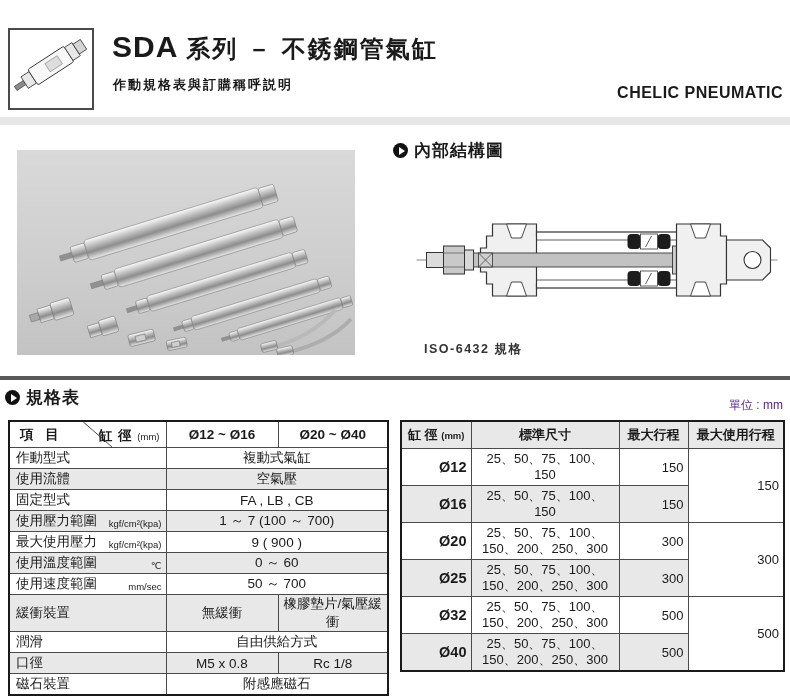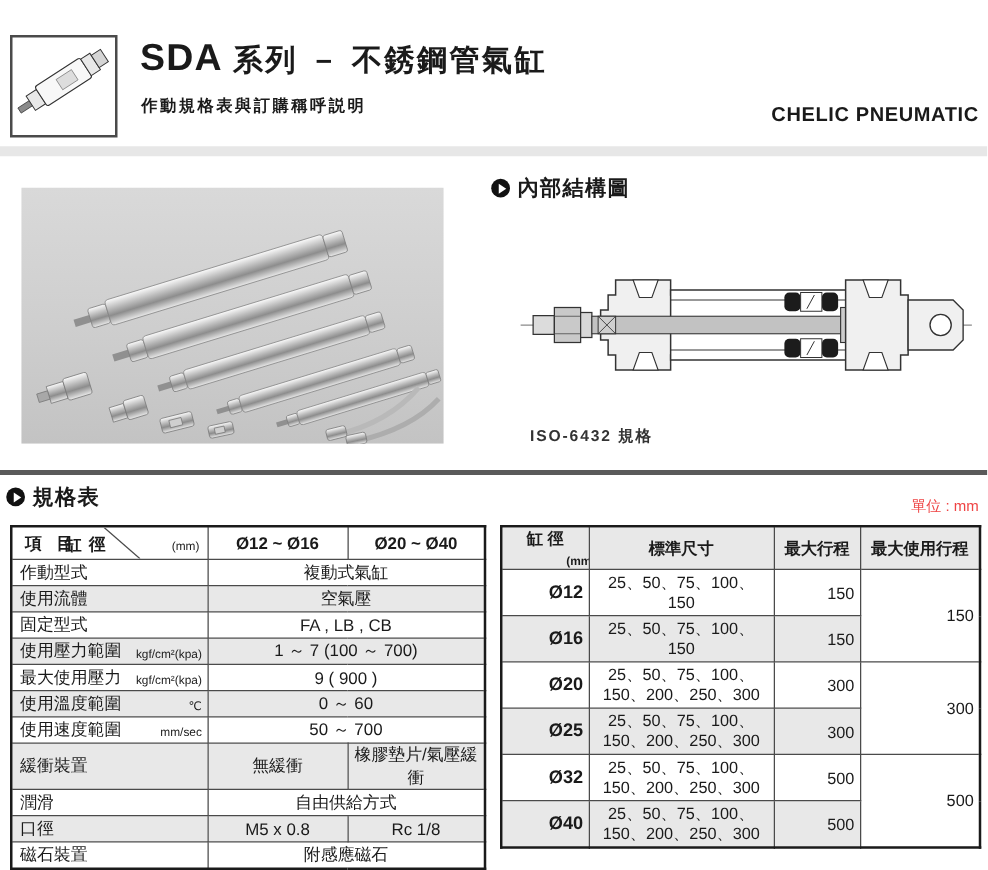--- a/index.html
+++ b/index.html
@@ -16,21 +16,21 @@
   .brand{position:absolute;right:7px;top:84px;font-size:16px;font-weight:bold;letter-spacing:.5px;}
   .gray-band{position:absolute;left:0;top:117px;width:790px;height:8px;background:#e7e7e7;}
   
   .sec-heading{position:absolute;display:flex;align-items:center;gap:6px;font-size:17px;font-weight:bold;letter-spacing:1px;}
   .bullet-icon{width:15px;height:15px;background:#111;border-radius:50%;position:relative;flex:0 0 15px;}
   .bullet-icon::after{content:'';position:absolute;left:6px;top:3.5px;width:0;height:0;
     border-left:6px solid #fff;border-top:4px solid transparent;border-bottom:4px solid transparent;}
   .struct-heading{left:393px;top:139px;}
   .spec-heading{left:5px;top:386px;}
   .len-heading{left:393px;top:386px;}
-  .unit-note{position:absolute;right:7px;top:397px;font-size:12px;color:#ef4444;}
+  .unit-note{position:absolute;right:7px;top:397px;font-size:12px;color:#4c1d95;}
   
   .photo{position:absolute;left:17px;top:150px;width:338px;height:205px;}
   .diagram{position:absolute;left:413px;top:196px;width:368px;height:128px;}
   .iso-caption{position:absolute;left:424px;top:341px;font-size:12.5px;font-weight:bold;letter-spacing:1.5px;color:#333;}
   .dark-rule{position:absolute;left:0;top:376px;width:790px;height:4px;background:#5a5a5a;}
   
   table{border-collapse:collapse;table-layout:fixed;position:absolute;background:#fff;}
   td,th{border:1px solid #4a4a4a;padding:0 4px;overflow:hidden;}
   .spec-table{left:8px;top:420px;width:379px;border:2px solid #1a1a1a;font-size:13.5px;}
   .spec-table th{height:25px;font-weight:bold;}
@@ -43,21 +43,21 @@
   .corner-cell svg{position:absolute;left:0;top:0;width:100%;height:100%;}
   .corner-item{position:absolute;left:10px;top:4px;letter-spacing:4px;}
   .corner-bore{position:absolute;right:6px;top:5px;letter-spacing:1px;}
   .corner-bore small{font-size:9.5px;font-weight:normal;letter-spacing:0;}
   .len-table{left:400px;top:420px;width:383px;border:2px solid #1a1a1a;font-size:13px;}
   .len-table th{height:26px;font-weight:bold;background:#e8e8e8;}
   .len-table td{height:36px;text-align:right;}
   .len-table .bore{font-weight:bold;font-size:14.5px;}
   .len-table .sizes{text-align:center;padding:0 6px;line-height:1.25;}
   .len-table .use{background:#fff;}
-  th small{font-size:9.5px;font-weight:bold;margin-left:47px;}
+  th small{font-size:9.5px;font-weight:bold;}
 </style>
 </head>
 <body>
 
 <div class="page">
 
   <div class="thumb-frame">
     <svg viewBox="0 0 80 72" width="78" height="74">
       <g transform="translate(15,52) rotate(-33)">
         <rect x="-11" y="-2.5" width="12" height="5" fill="#8a8a8a" stroke="#333" stroke-width="0.6"></rect>

